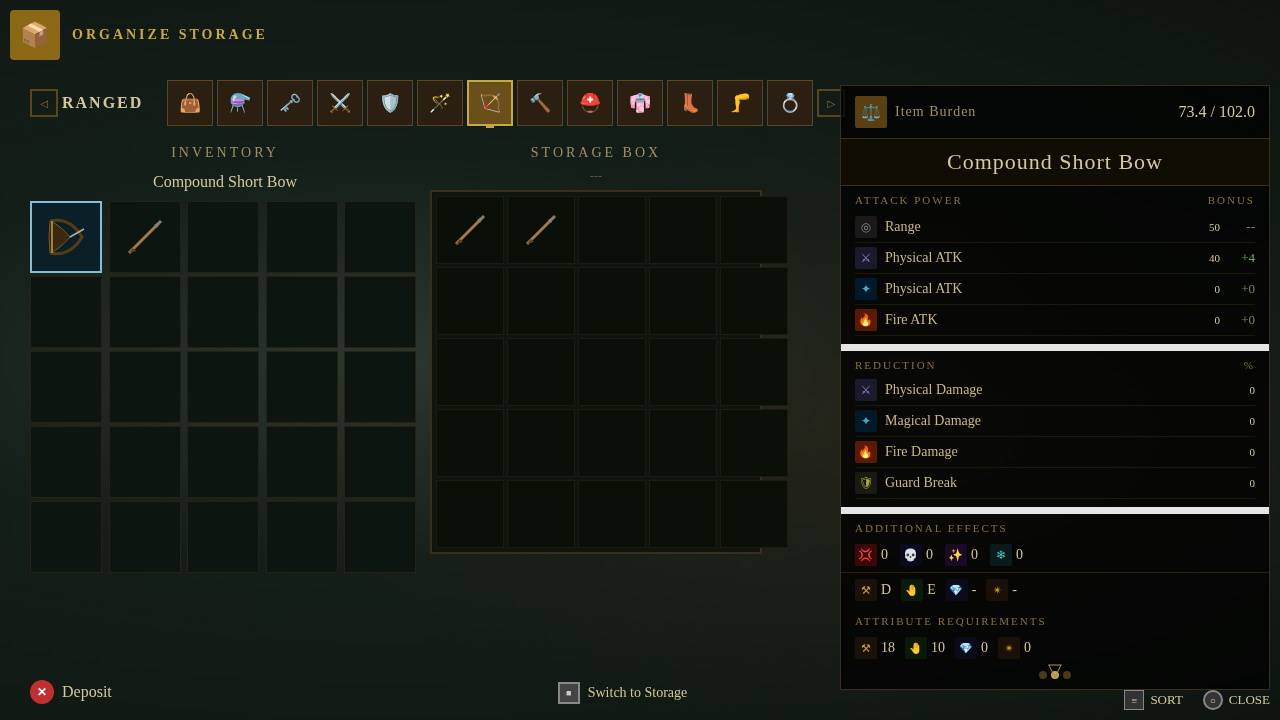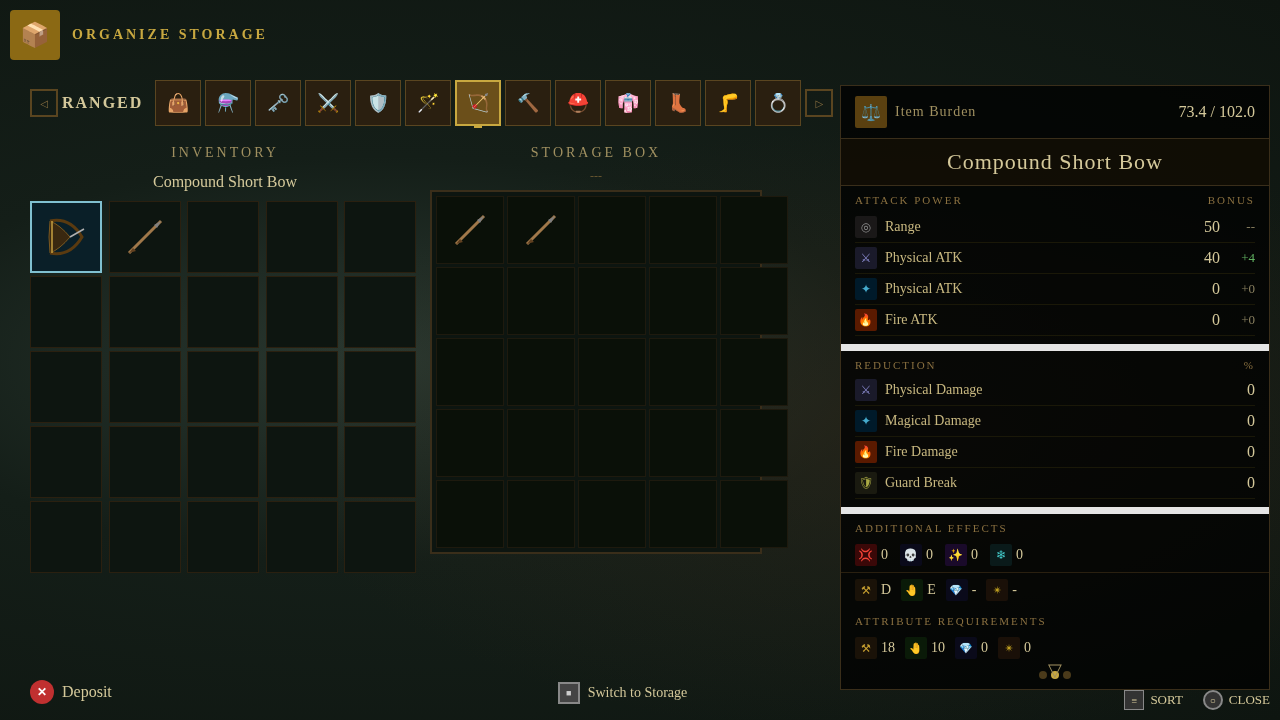--- a/index.html
+++ b/index.html
@@ -61,21 +61,21 @@
       left: 30px;
       display: flex;
       align-items: center;
       gap: 4px;
     }
     .category-label {
       font-size: 16px;
       font-weight: bold;
       color: #d4c89a;
       letter-spacing: 2px;
-      margin-right: 8px;
+      margin-right: 20px;
     }
     .cat-tab {
       width: 46px;
       height: 46px;
       background: #2a1f10;
       border: 1px solid #5a4520;
       display: flex;
       align-items: center;
       justify-content: center;
       cursor: pointer;
@@ -321,21 +321,21 @@
       justify-content: center;
       font-size: 12px;
       border-radius: 2px;
     }
     .stat-name {
       flex: 1;
       font-size: 14px;
       color: #c8b880;
     }
     .stat-value {
-      font-size: 16px;
+      font-size: 11px;
       color: #d4c89a;
       min-width: 35px;
       text-align: right;
     }
     .stat-bonus {
       font-size: 13px;
       min-width: 35px;
       text-align: right;
     }
     .bonus-pos { color: #60b060; }

